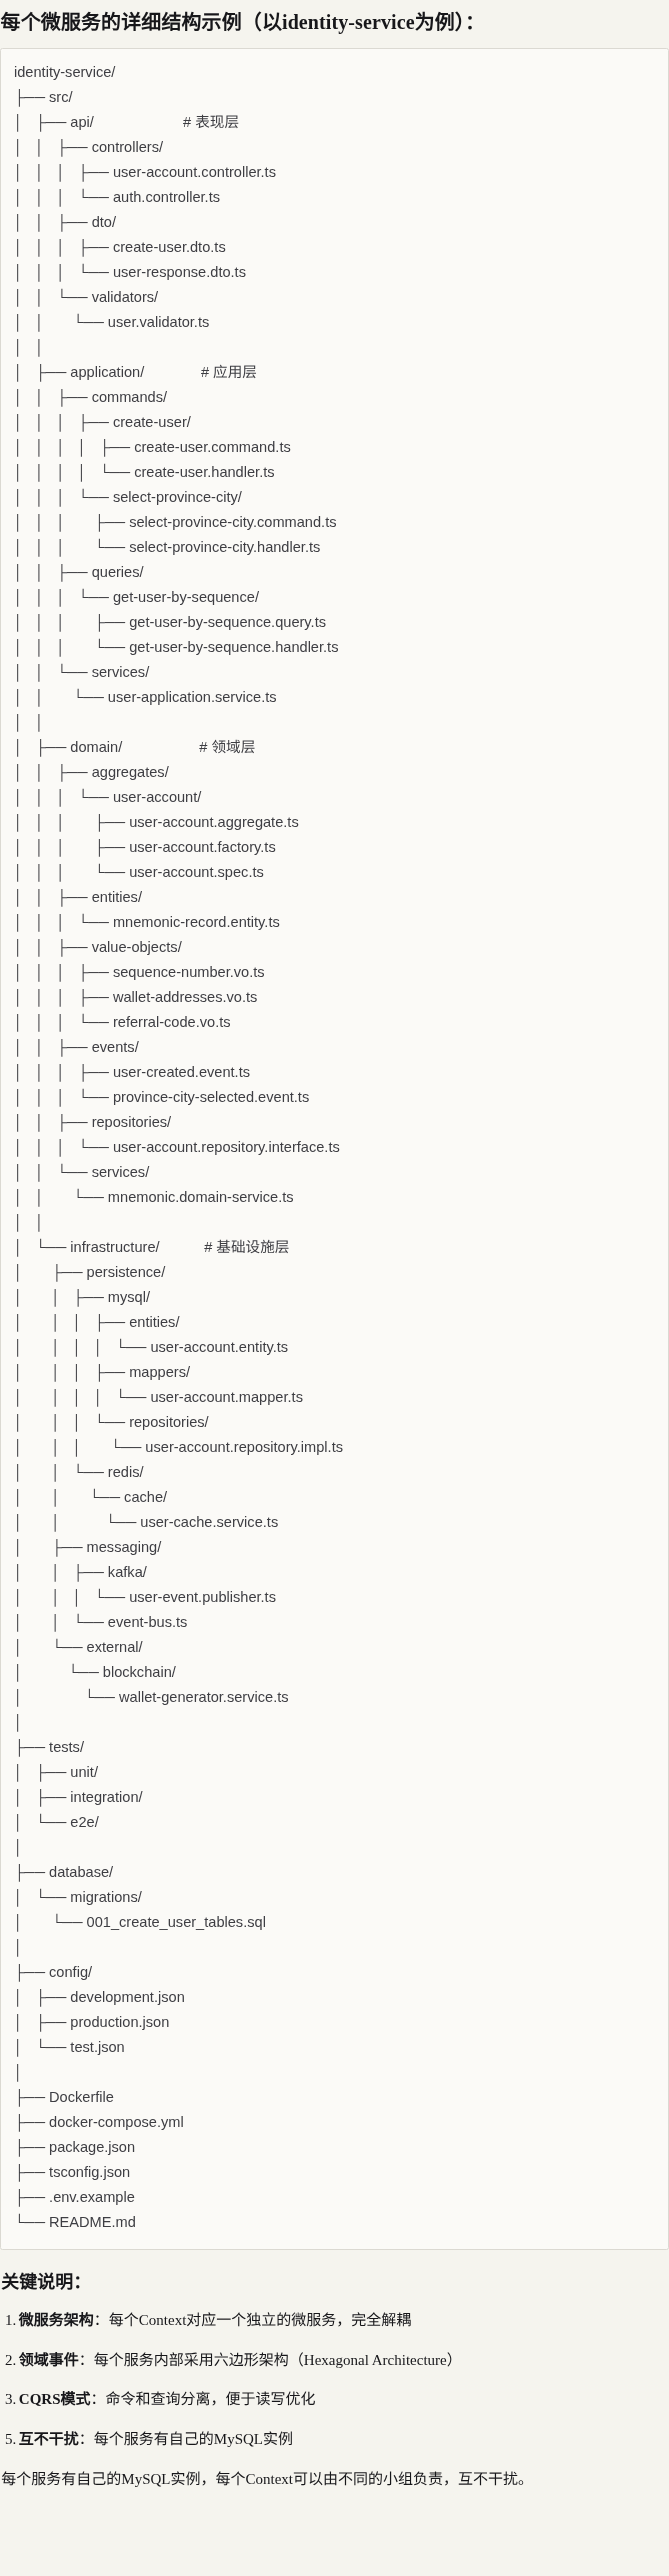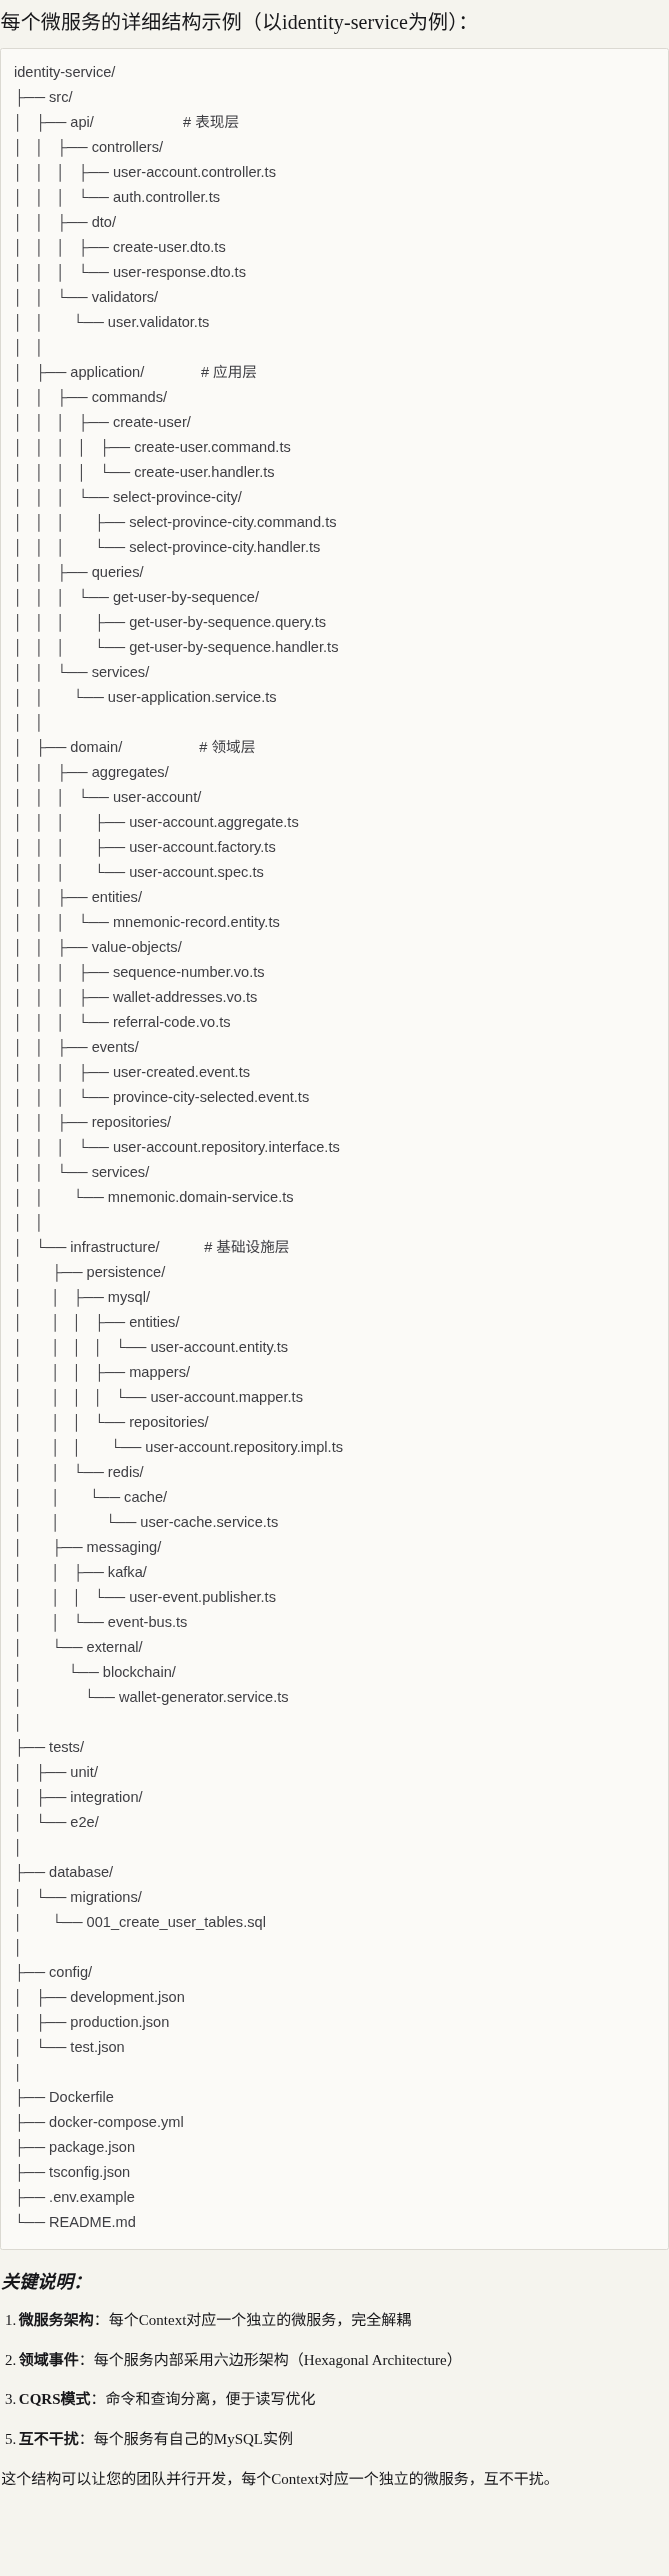--- a/index.html
+++ b/index.html
@@ -18,21 +18,21 @@
     background:var(--page-bg);
     color:var(--text);
     font-family:"Liberation Serif","DejaVu Serif",serif;
     padding:0 0 12.5px 0;
     overflow-x:hidden;
   }
   .doc{width:669px;}
   h1.page-title{
     font-size:20px;
     line-height:26px;
-    font-weight:400;
+    font-weight:700;
     margin:8.8px 0 13px 0;
     padding:0 2.5px 0 0.6px;
     color:var(--text);
     letter-spacing:0.1px;
   }
   .codeblock{
     background:var(--code-bg);
     border:0.6px solid var(--code-border);
     border-radius:2.5px;
     padding:11.3px 10px 13.8px 13px;
@@ -47,21 +47,20 @@
     white-space:pre;
     tab-size:4;
   }
   .notes{padding:0 1.3px;}
   h2.notes-heading{
     font-size:18px;
     line-height:23px;
     font-weight:700;
     margin:21px 0 0 0;
     color:var(--text);
-    font-style:italic;
   }
   .notes-list{
     margin:16.3px 0 0 0;
     padding:0 0 0 3.8px;
     list-style:none;
   }
   .note-item{
     font-size:15px;
     line-height:20.6px;
     margin:16px 0 19px 0;
@@ -181,17 +180,17 @@
   <section class="notes">
     <h2 class="notes-heading">关键说明：</h2>
 
     <ol class="notes-list">
         <li class="note-item"><span class="note-num">1.</span><strong>微服务架构</strong>：每个Context对应一个独立的微服务，完全解耦</li>
         <li class="note-item"><span class="note-num">2.</span><strong>领域事件</strong>：每个服务内部采用六边形架构（Hexagonal Architecture）</li>
         <li class="note-item"><span class="note-num">3.</span><strong>CQRS模式</strong>：命令和查询分离，便于读写优化</li>
         <li class="note-item"><span class="note-num">5.</span><strong>互不干扰</strong>：每个服务有自己的MySQL实例</li>
       </ol>
 
-    <p class="closing-paragraph">这个结构可以让您的团队并行开发，每个Context对应一个独立的微服务，互不干扰。</p>
+    <p class="closing-paragraph">每个服务有自己的MySQL实例，每个Context可以由不同的小组负责，互不干扰。</p>
   </section>
 
 </div>
 
 
 </body></html>

